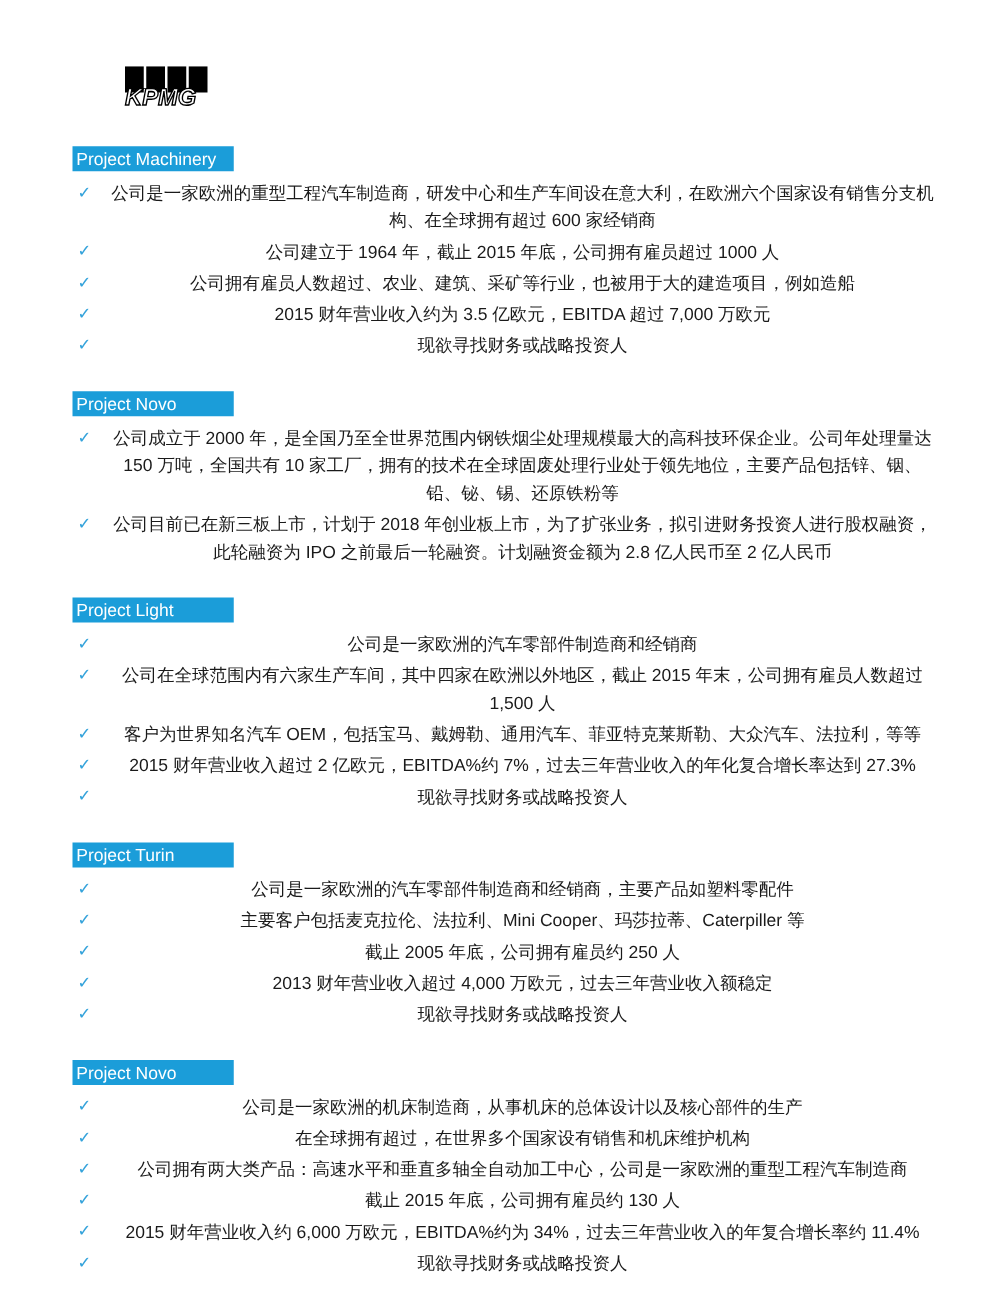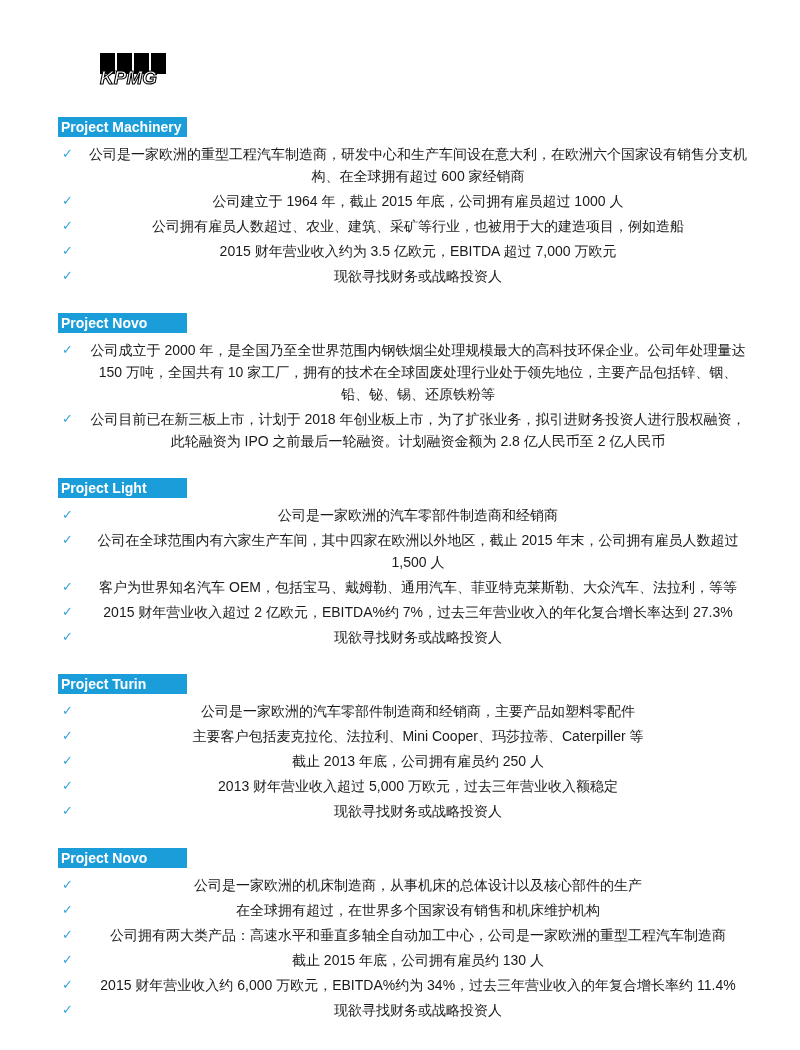--- a/index.html
+++ b/index.html
@@ -20,21 +20,21 @@
   }
   .content { }
   .section { margin-bottom: 26px; }
   .section-header {
     width: 129px;
     height: 20px;
     line-height: 20px;
     padding-left: 3px;
     color: var(--header-text, #ffffff);
     background: var(--header-bg, #1b9dd9);
-    font-weight: bold;
+    font-weight: normal;
     font-size: 14px;
     margin-bottom: 6px;
   }
   ul.bullet-list {
     list-style: none;
   }
   ul.bullet-list li {
     display: flex;
     align-items: flex-start;
     margin-bottom: 3px;
@@ -136,25 +136,25 @@
         <li>
           <span class="check">✓</span>
           <span class="bullet-text">公司是一家欧洲的汽车零部件制造商和经销商，主要产品如塑料零配件</span>
         </li>
         <li>
           <span class="check">✓</span>
           <span class="bullet-text">主要客户包括麦克拉伦、法拉利、Mini Cooper、玛莎拉蒂、Caterpiller 等</span>
         </li>
         <li>
           <span class="check">✓</span>
-          <span class="bullet-text">截止 2013 年底，公司拥有雇员约 250 人</span>
+          <span class="bullet-text">截止 2005 年底，公司拥有雇员约 250 人</span>
         </li>
         <li>
           <span class="check">✓</span>
-          <span class="bullet-text">2013 财年营业收入超过 5,000 万欧元，过去三年营业收入额稳定</span>
+          <span class="bullet-text">2013 财年营业收入超过 4,000 万欧元，过去三年营业收入额稳定</span>
         </li>
         <li>
           <span class="check">✓</span>
           <span class="bullet-text">现欲寻找财务或战略投资人</span>
         </li>
       </ul>
     </section>
     <section class="section">
       <div class="section-header">Project Novo</div>
       <ul class="bullet-list">

